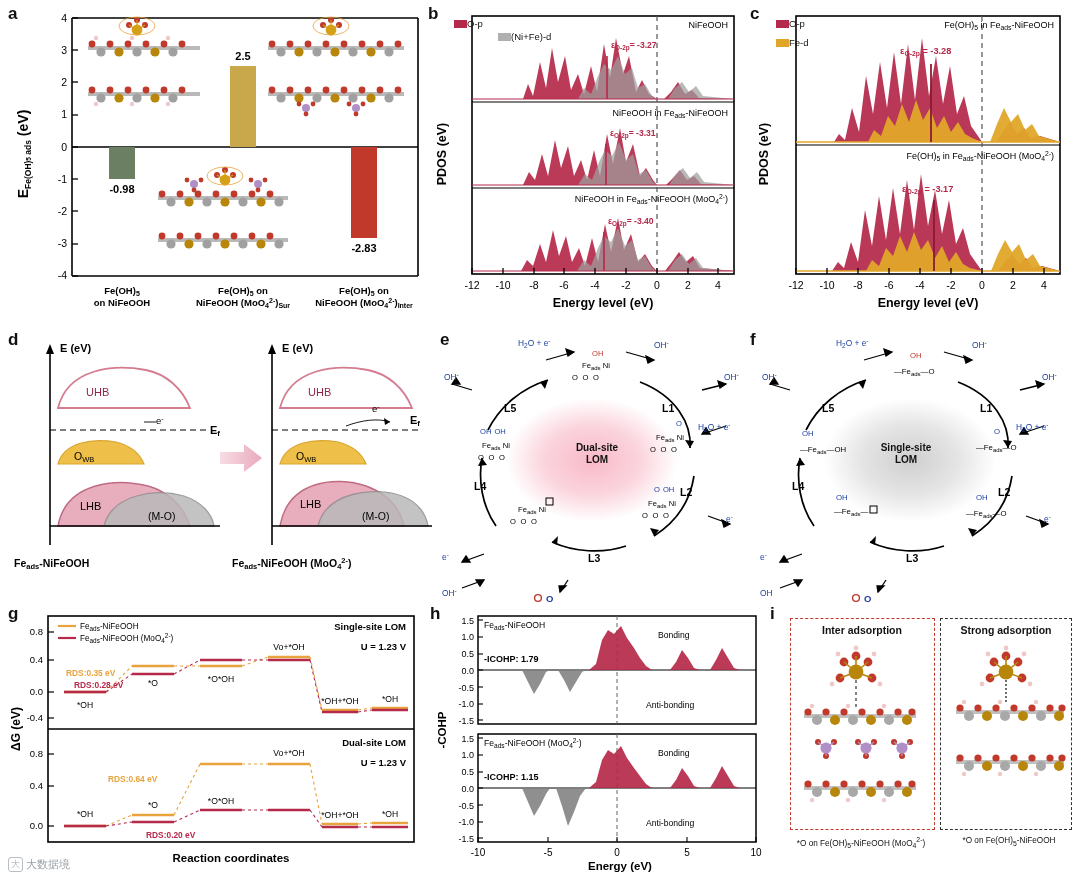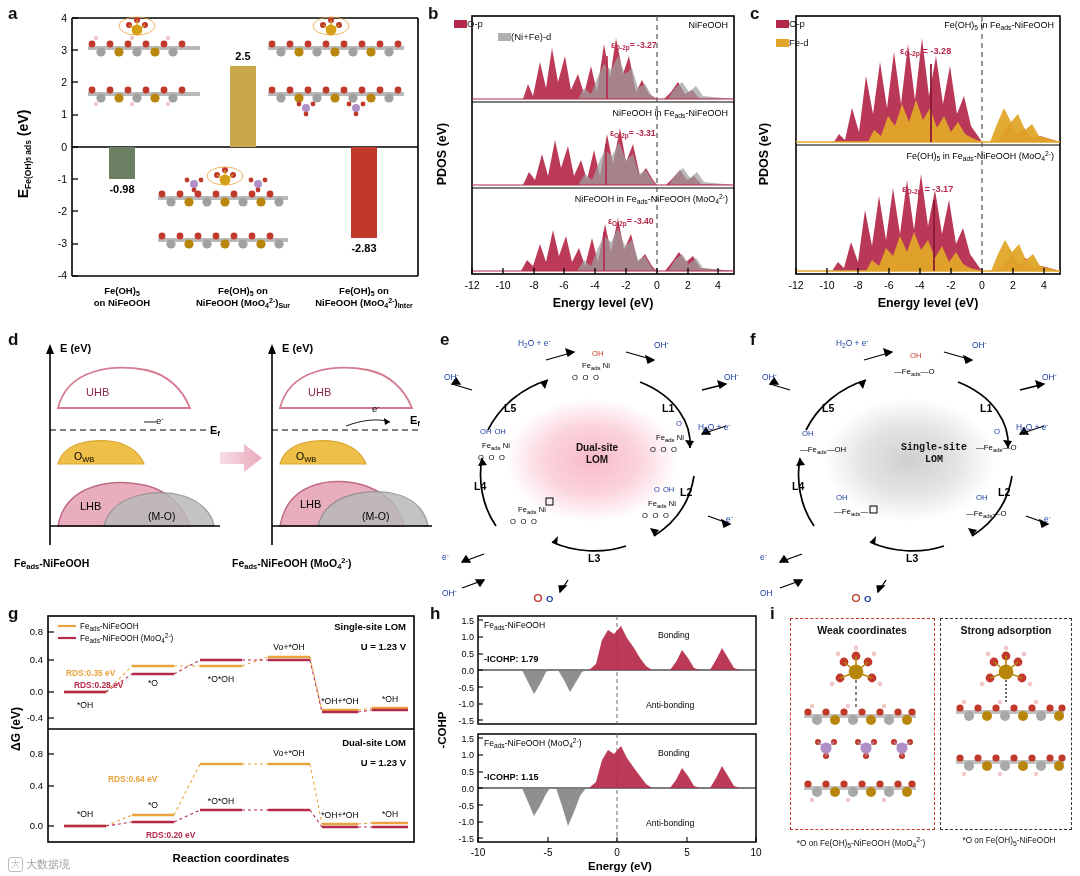--- a/index.html
+++ b/index.html
@@ -747,21 +747,21 @@
       <text x="244" y="104" fill="#1a3fa0">O</text>
       <text x="216" y="186">—Fe<tspan font-size="6" dy="2">ads</tspan><tspan font-size="7.8" dy="-2">—O</tspan></text>
       <text x="226" y="170" fill="#1a3fa0">OH</text>
       <text x="84" y="184">—Fe<tspan font-size="6" dy="2">ads</tspan><tspan font-size="7.8" dy="-2">—</tspan></text>
       <rect x="120" y="176" width="7" height="7" fill="none" stroke="#000" stroke-width="1"></rect>
       <text x="86" y="170" fill="#1a3fa0">OH</text>
       <text x="50" y="122">—Fe<tspan font-size="6" dy="2">ads</tspan><tspan font-size="7.8" dy="-2">—OH</tspan></text>
       <text x="52" y="106" fill="#1a3fa0">OH</text>
     </g>
   </svg>
-  <div class="cyc-center" style="left:134px;top:112px;width:100px;font-family:Liberation Mono, monospace;">
+  <div class="cyc-center" style="left:106px;top:112px;width:100px;">
     <div>Single-site</div>
     <div>LOM</div>
   </div>
 </div>
 
 <div class="panel" id="panel-g">
   <span class="plabel" style="position:absolute;left:2px;top:0px;">g</span>
 
   <svg width="420" height="268">
 
@@ -999,21 +999,21 @@
     </g>
   </svg>
 </div>
 
 <div class="panel" id="panel-i">
   <span class="plabel" style="position:absolute;left:0px;top:0px;">i</span>
 
   <div class="dashbox red" style="left:20px;top:14px;width:145px;height:212px;"></div>
   <div class="dashbox" style="left:170px;top:14px;width:132px;height:212px;"></div>
 
-  <div style="position:absolute;left:22px;top:20px;width:140px;text-align:center;font-size:10.5px;font-weight:bold;">Weak coordinates</div>
+  <div style="position:absolute;left:22px;top:20px;width:140px;text-align:center;font-size:10.5px;font-weight:bold;">Inter adsorption</div>
   <div style="position:absolute;left:172px;top:20px;width:128px;text-align:center;font-size:10.5px;font-weight:bold;">Strong adsorption</div>
 
   <svg width="308" height="240" style="position:absolute;left:0;top:0;">
 
     <g>
 
       <circle cx="86" cy="68" r="7.4" fill="#b8860b"></circle>
       <g fill="#c0392b">
           <circle cx="74" cy="58" r="4.4"></circle>
           <circle cx="98" cy="58" r="4.4"></circle>

